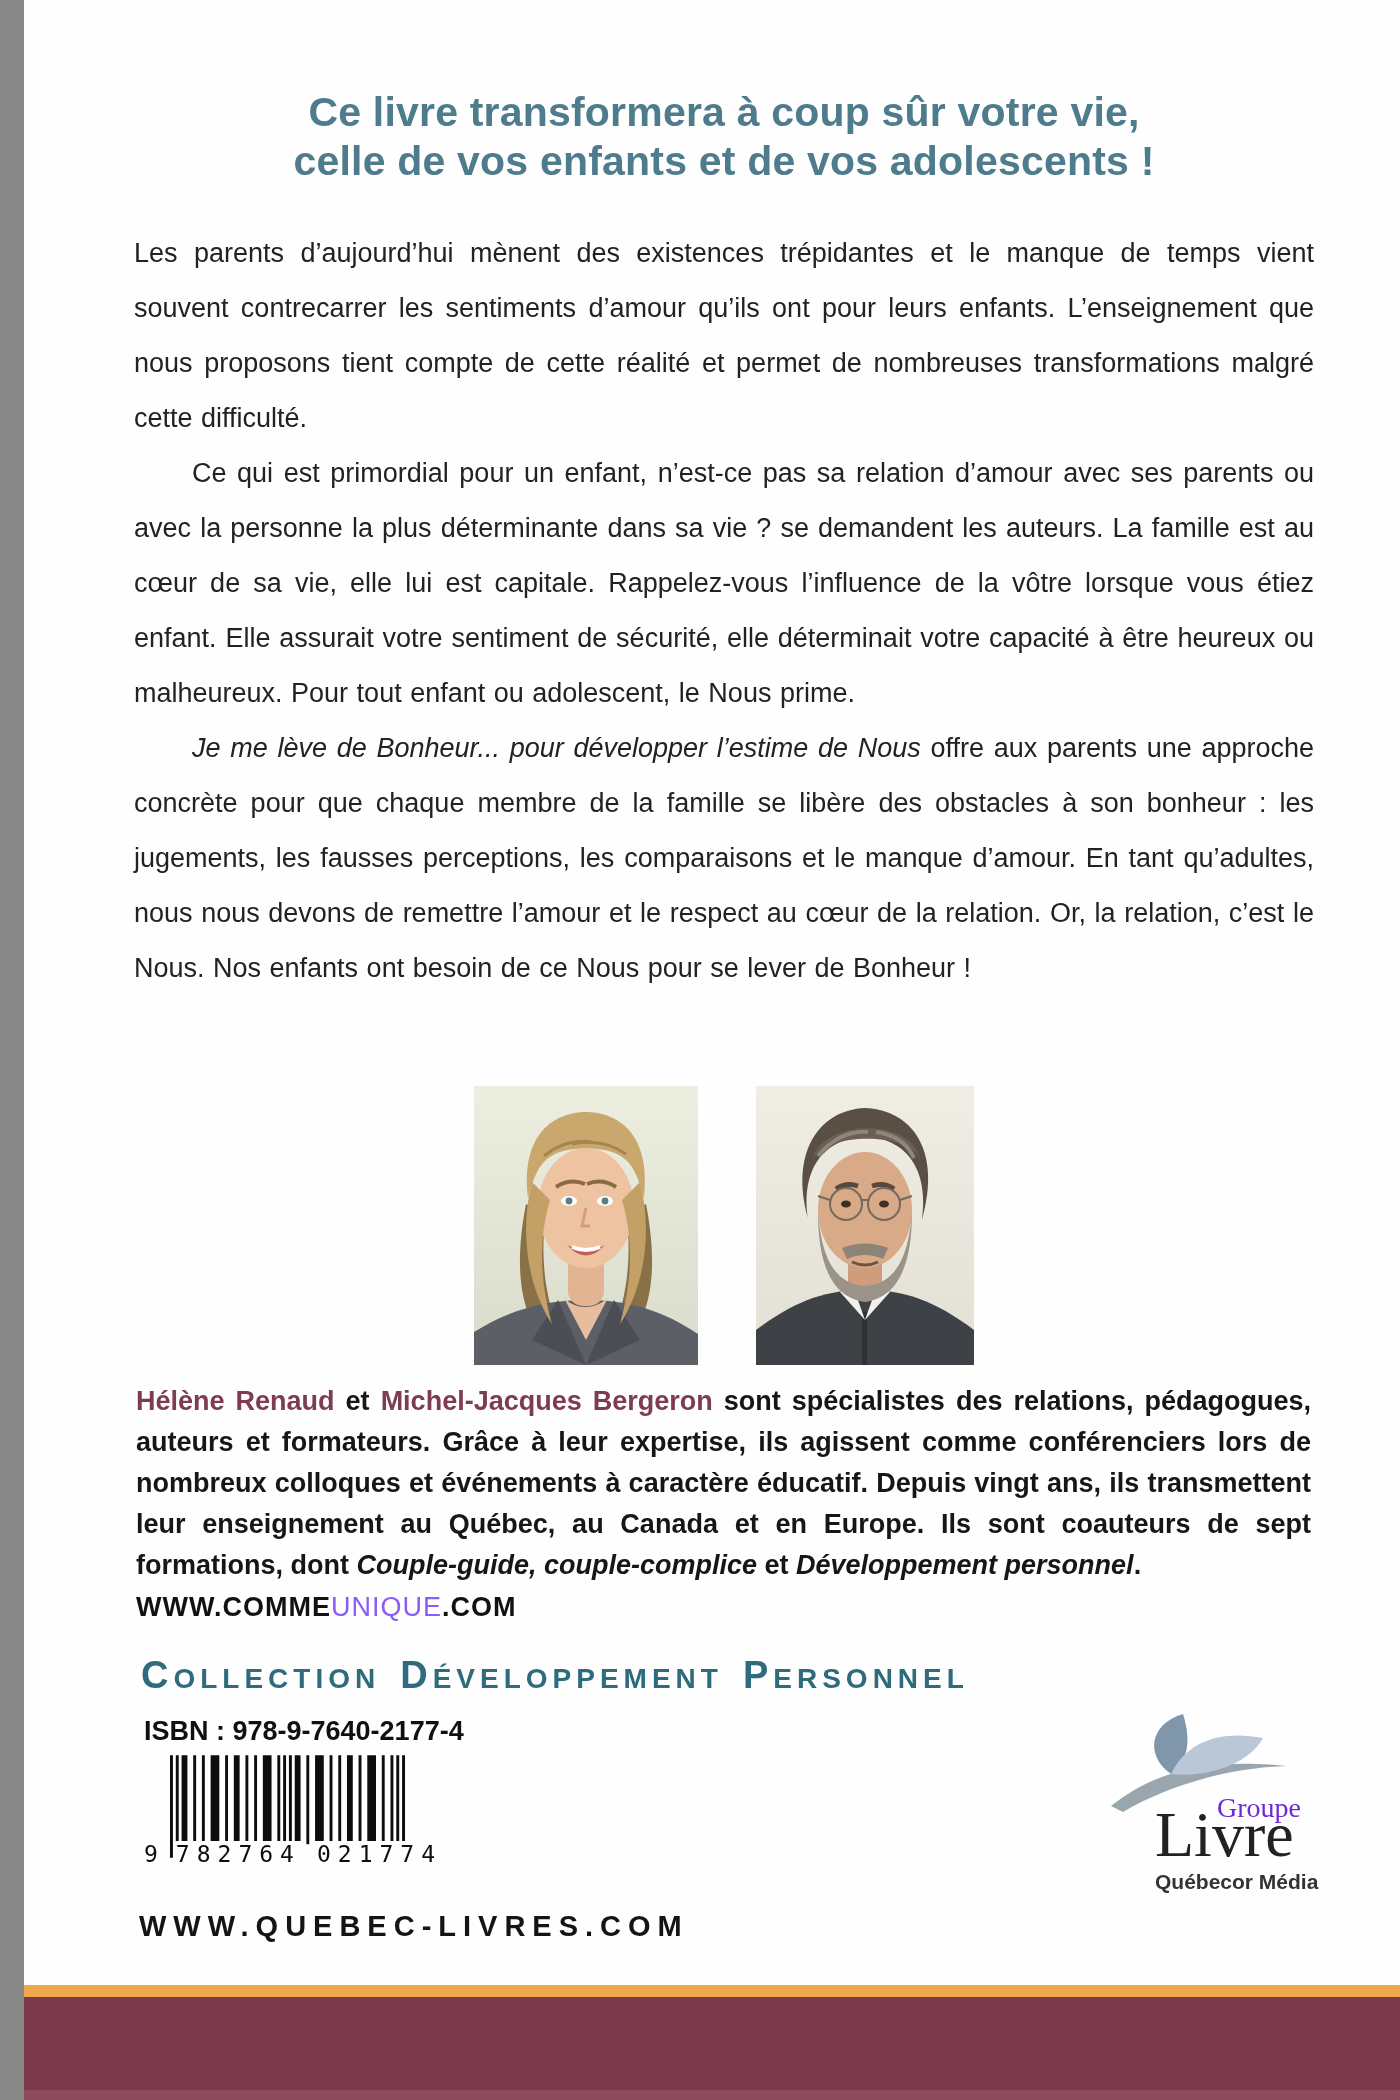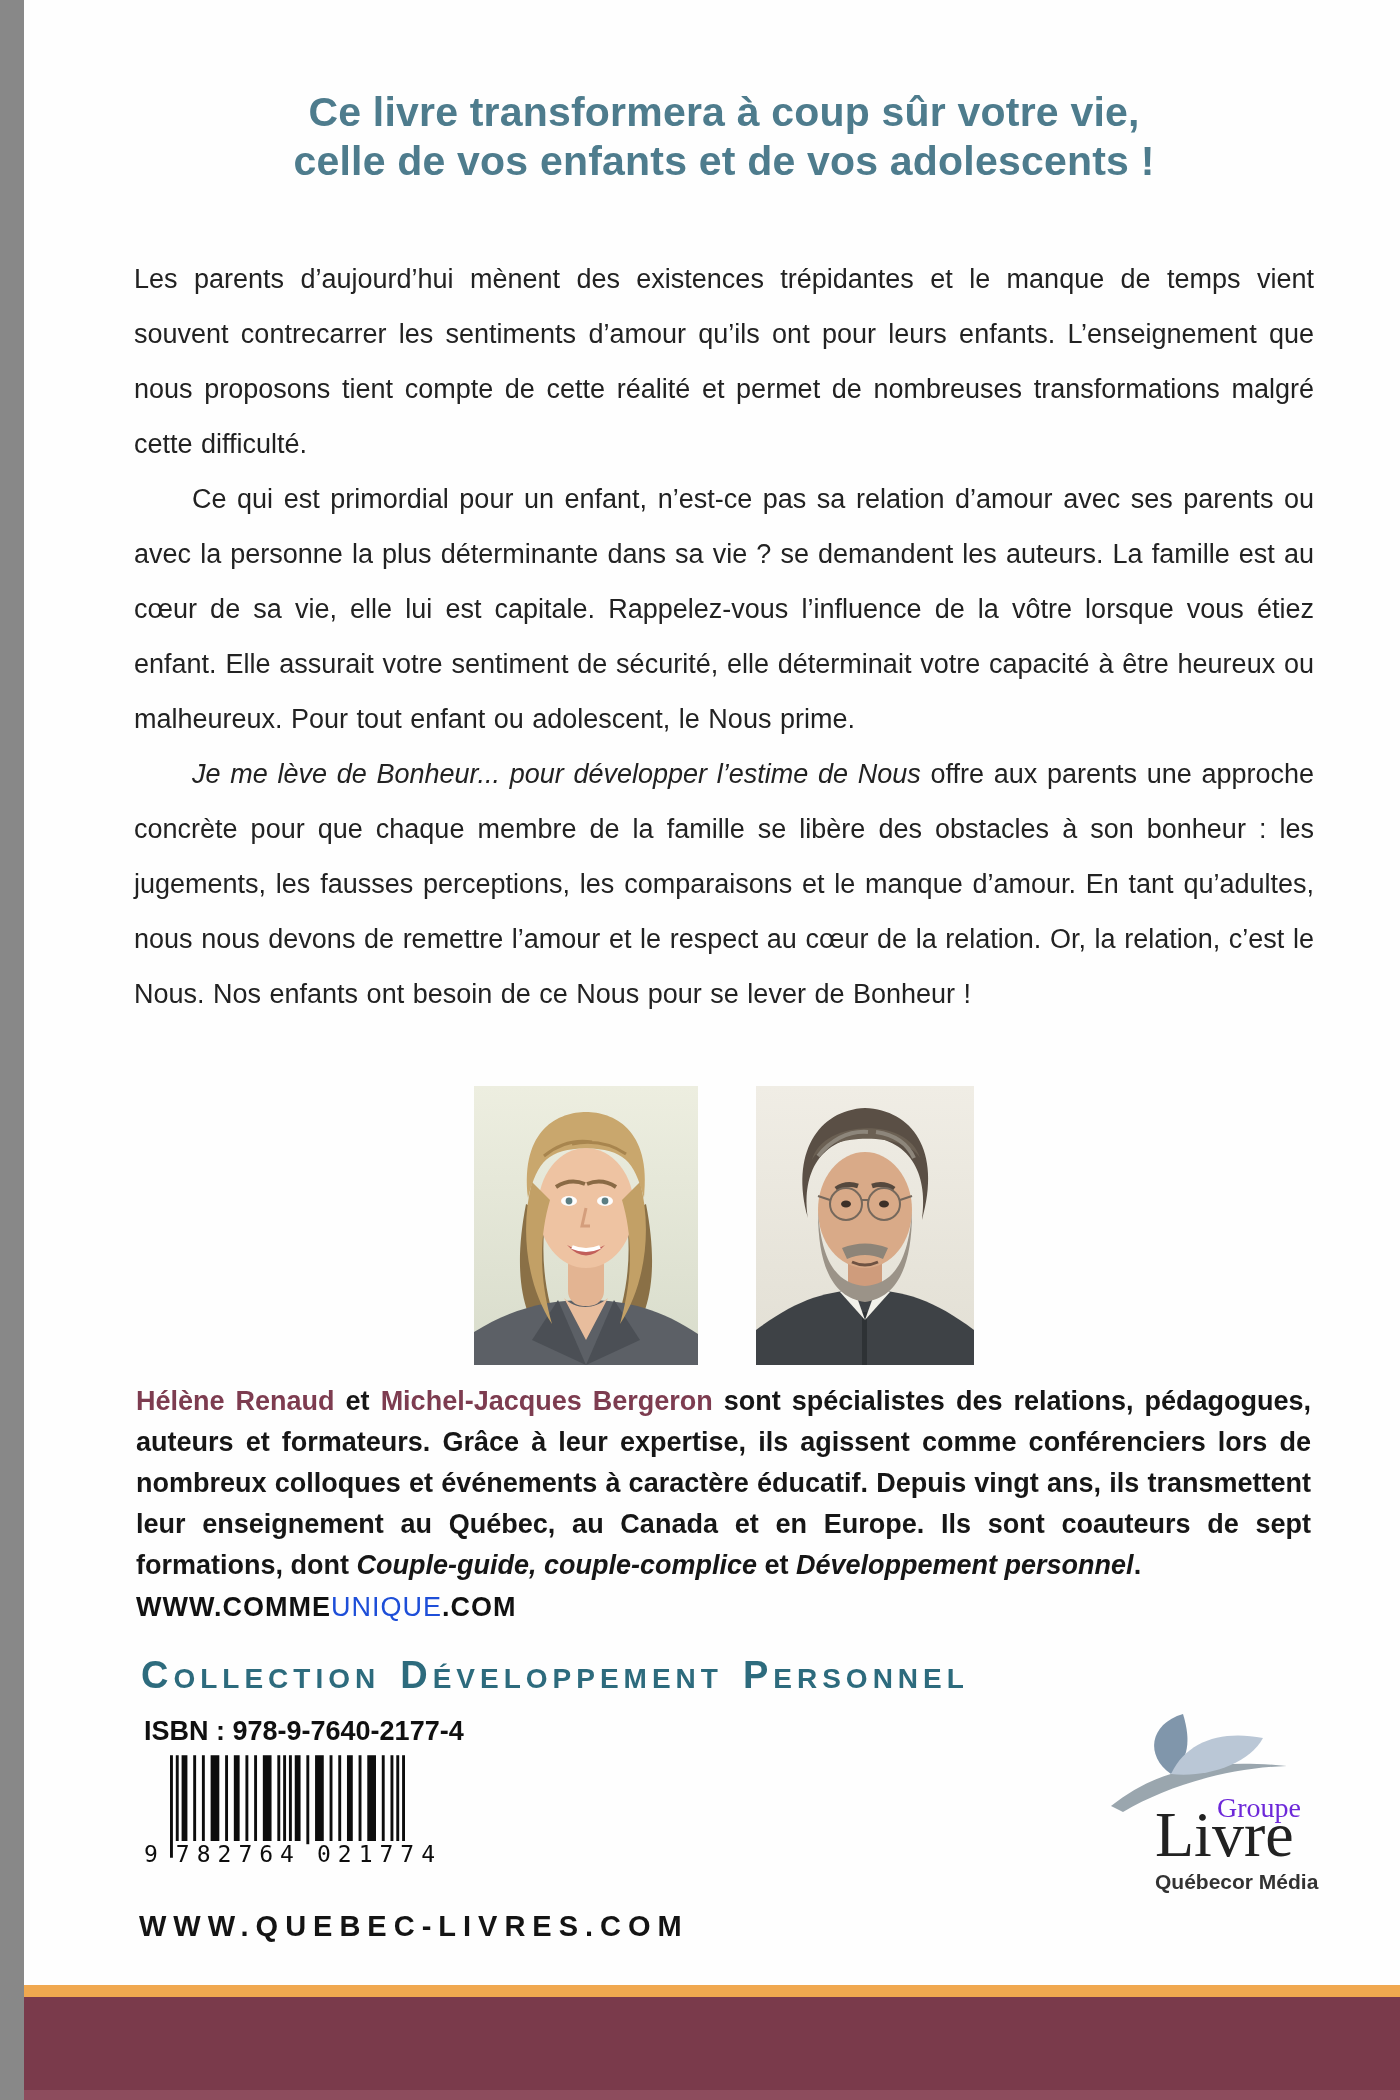--- a/index.html
+++ b/index.html
@@ -13,21 +13,21 @@
   }
   
   .headline {
     position:absolute; top:88px; left:0; width:100%;
     text-align:center; font-weight:700; font-size:41px; line-height:49px;
     color:#4e7c8d; letter-spacing:.2px;
   }
   .headline span { display:block; }
   
   .synopsis {
-    position:absolute; top:252px; left:110px; width:1180px;
+    position:absolute; top:226px; left:110px; width:1180px;
     font-size:27px; line-height:55px; text-align:justify;
     color:#222; hyphens:auto; word-spacing:1px;
   }
   .synopsis p.indent { text-indent:58px; }
   .it { font-style:italic; }
   
   .photos {
     position:absolute; top:1086px; left:0; width:100%;
     display:flex; justify-content:center; gap:58px;
   }
@@ -38,21 +38,21 @@
     font-size:27px; line-height:41px; font-weight:700;
     text-align:justify; color:#161616;
   }
   .bio .name { color:#7d3c50; }
   
   .commeunique {
     position:absolute; top:1592px; left:112px;
     font-size:27px; letter-spacing:1px; color:#111;
   }
   .commeunique .b { font-weight:700; }
-  .commeunique .l { font-weight:400; color:#1d4ed8; }
+  .commeunique .l { font-weight:400; color:#8b5cf6; }
   
   .collection {
     position:absolute; top:1654px; left:117px;
     color:#2d6b7d; font-weight:700; letter-spacing:5px;
     font-size:28px; white-space:nowrap;
   }
   .collection .word { margin-right:20px; }
   .collection .word:last-child { margin-right:0; }
   .collection .big { font-size:38px; }
   

